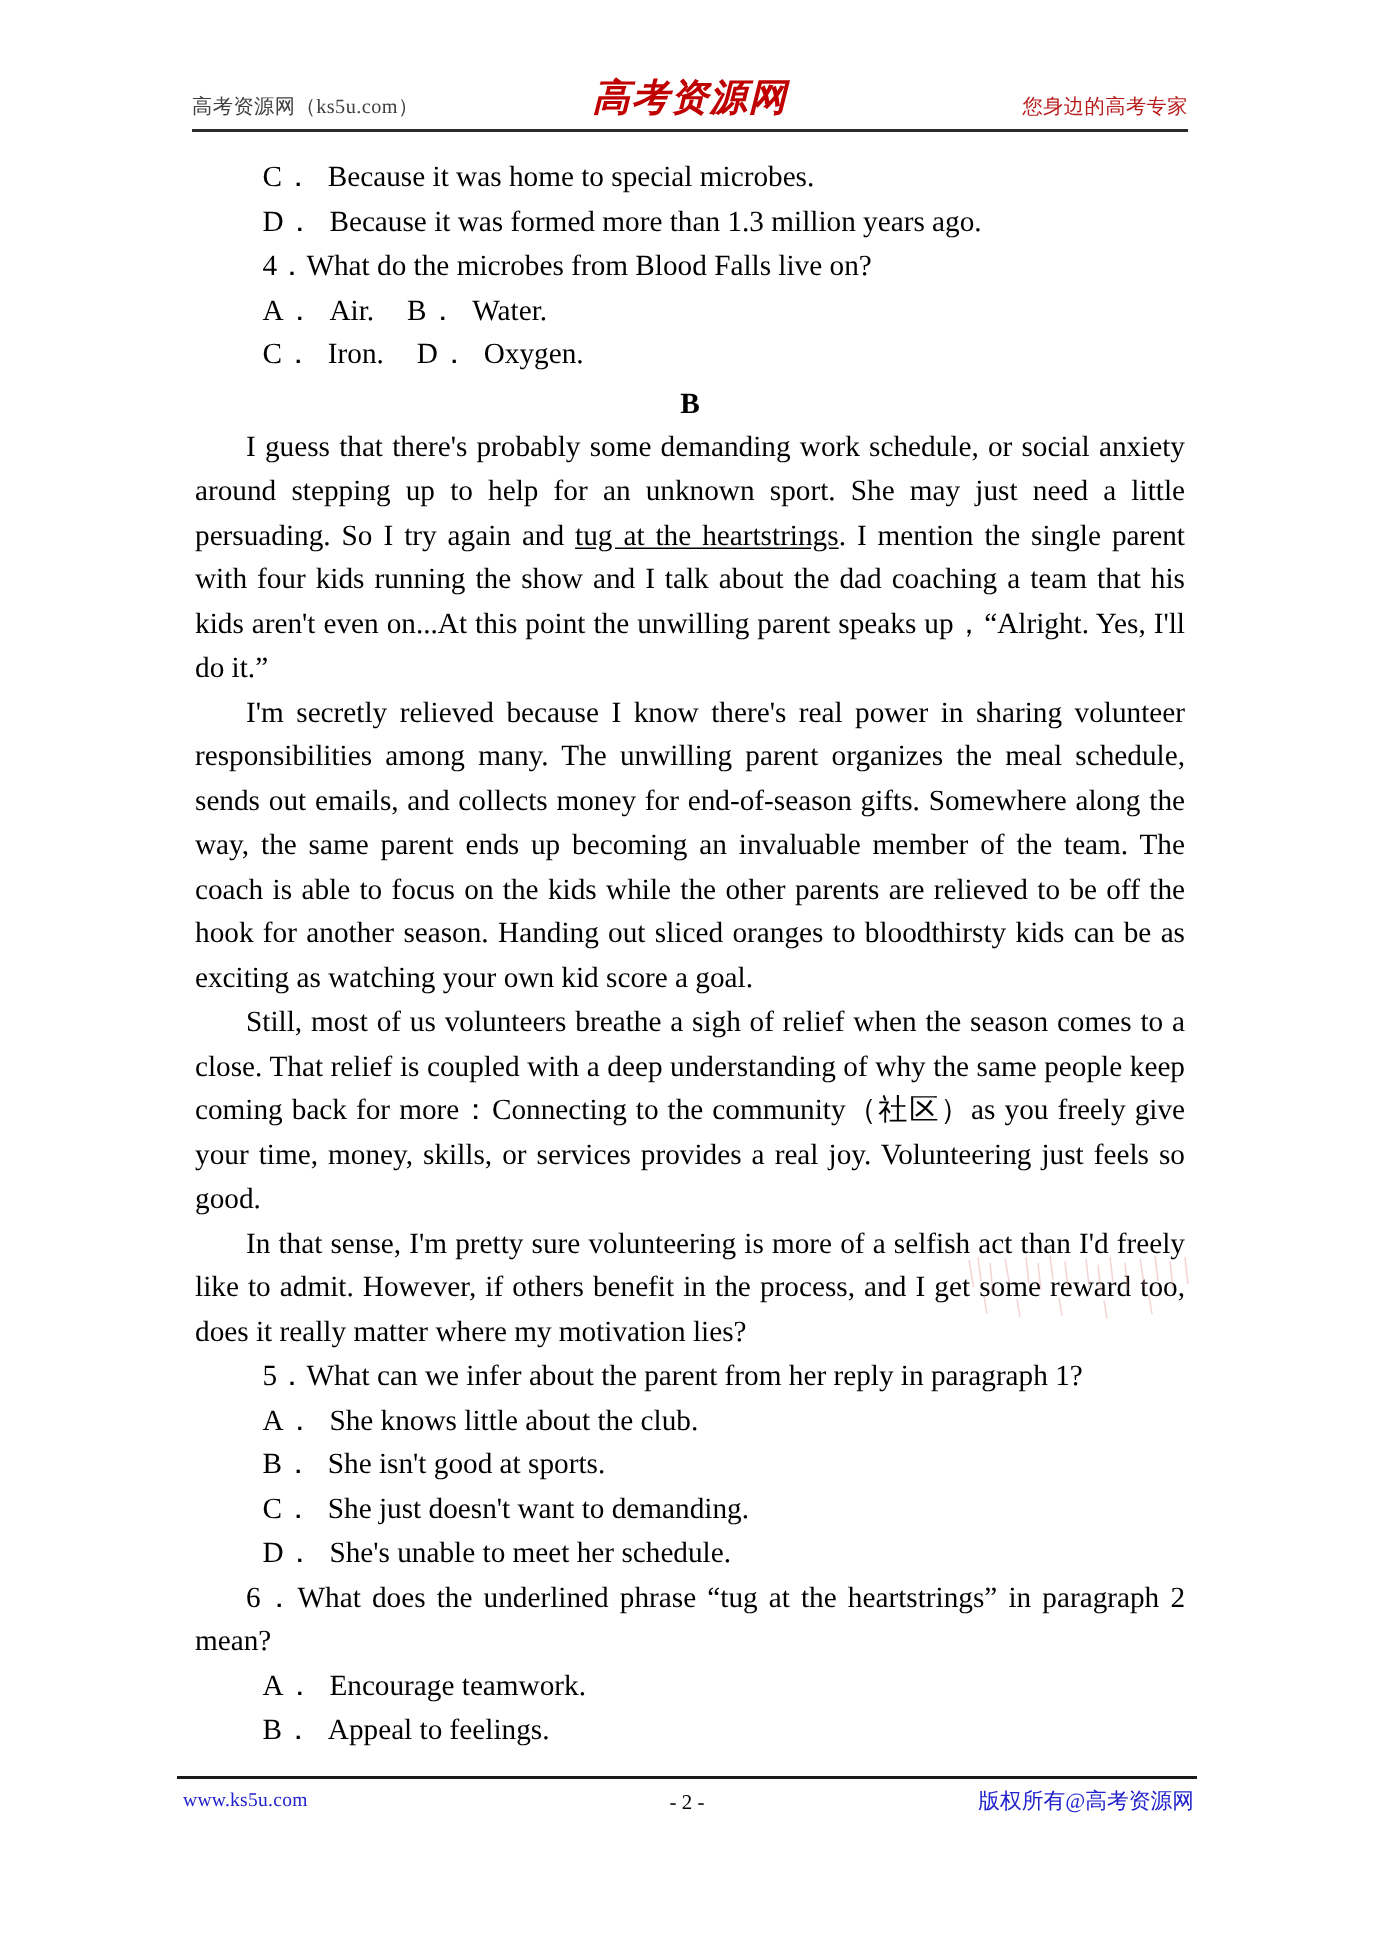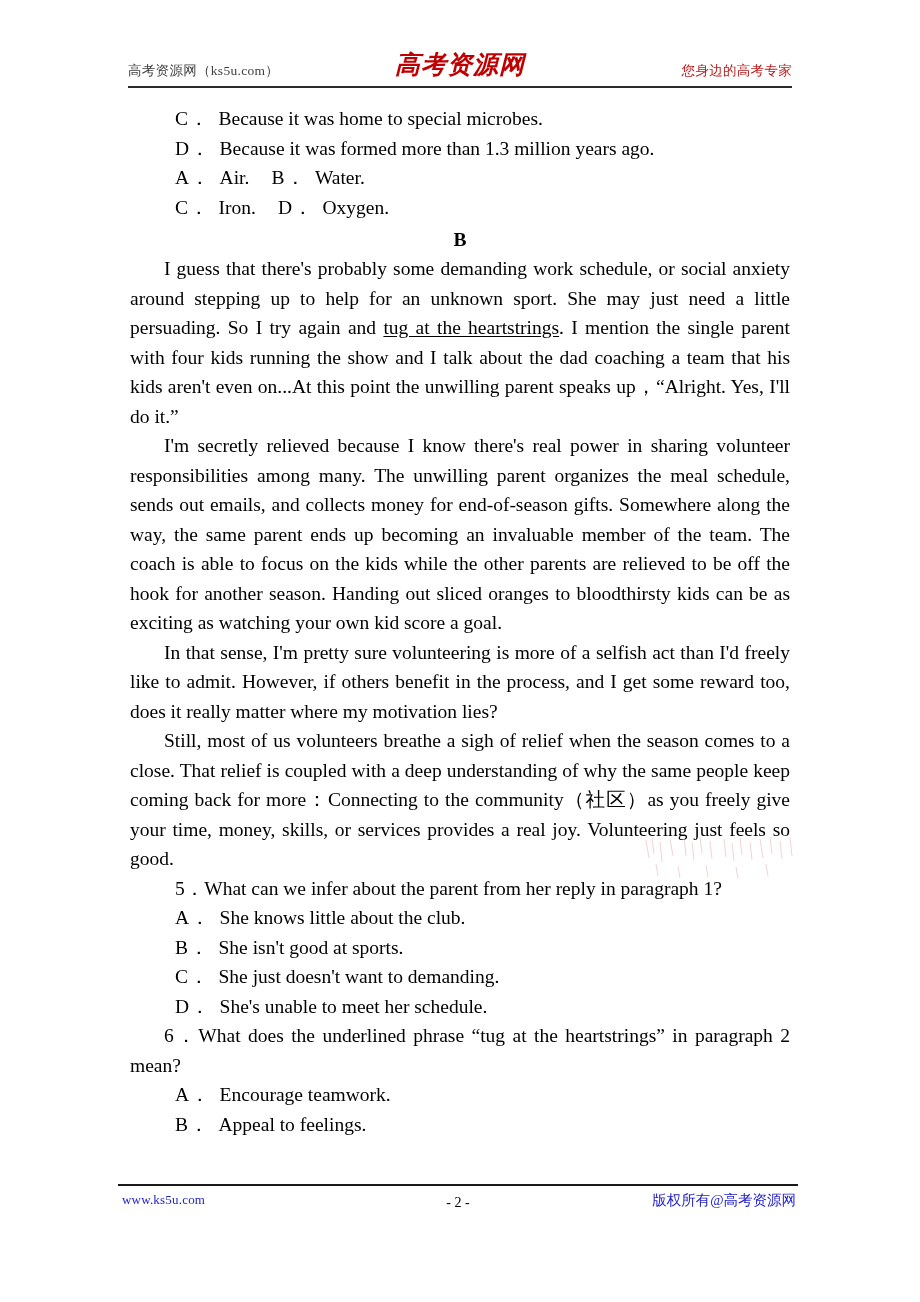--- a/index.html
+++ b/index.html
@@ -215,39 +215,42 @@
   <div class="body-area">
 
     <div class="opt-line">
       <span class="lbl">C．</span><span class="gap"></span><span>Because it was home to special microbes.</span>
     </div>
 
     <div class="opt-line">
       <span class="lbl">D．</span><span class="gap"></span><span>Because it was formed more than 1.3 million years ago.</span>
     </div>
 
+    <div class="q-line">
+      <span class="lbl">4．</span><span class="gap"></span><span>What do the microbes from Blood Falls live on?</span>
+    </div>
 
     <div class="opt-line">
       <span class="lbl">A．</span><span class="gap"></span><span>Air.</span><span class="wide-gap"></span><span class="lbl">B．</span><span class="gap"></span><span>Water.</span>
     </div>
 
     <div class="opt-line">
       <span class="lbl">C．</span><span class="gap"></span><span>Iron.</span><span class="wide-gap"></span><span class="lbl">D．</span><span class="gap"></span><span>Oxygen.</span>
     </div>
 
     <div class="section-letter">B</div>
 
 
     <p class="para"><span>I guess that there's probably some demanding work schedule, or social anxiety around stepping up to help for an unknown sport. She may just need a little persuading. So I try again and </span><span class="underlined">tug at the heartstrings</span><span>. I mention the single parent with four kids running the show and I talk about the dad coaching a team that his kids aren't even on...At this point the unwilling parent speaks up，“Alright. Yes, I'll do it.”</span></p>
 
     <p class="para">I'm secretly relieved because I know there's real power in sharing volunteer responsibilities among many. The unwilling parent organizes the meal schedule, sends out emails, and collects money for end-of-season gifts. Somewhere along the way, the same parent ends up becoming an invaluable member of the team. The coach is able to focus on the kids while the other parents are relieved to be off the hook for another season. Handing out sliced oranges to bloodthirsty kids can be as exciting as watching your own kid score a goal.</p>
 
+    <p class="para">Still, most of us volunteers breathe a sigh of relief when the season comes to a close. That relief is coupled with a deep understanding of why the same people keep coming back for more：Connecting to the community（社区）as you freely give your time, money, skills, or services provides a real joy. Volunteering just feels so good.</p>
+
     <p class="para">In that sense, I'm pretty sure volunteering is more of a selfish act than I'd freely like to admit. However, if others benefit in the process, and I get some reward too, does it really matter where my motivation lies?</p>
-
-    <p class="para">Still, most of us volunteers breathe a sigh of relief when the season comes to a close. That relief is coupled with a deep understanding of why the same people keep coming back for more：Connecting to the community（社区）as you freely give your time, money, skills, or services provides a real joy. Volunteering just feels so good.</p>
 
     <div class="q-line">
       <span class="lbl">5．</span><span class="gap"></span><span>What can we infer about the parent from her reply in paragraph 1?</span>
     </div>
 
     <div class="opt-line">
       <span class="lbl">A．</span><span class="gap"></span><span>She knows little about the club.</span>
     </div>
     <div class="opt-line">
       <span class="lbl">B．</span><span class="gap"></span><span>She isn't good at sports.</span>

